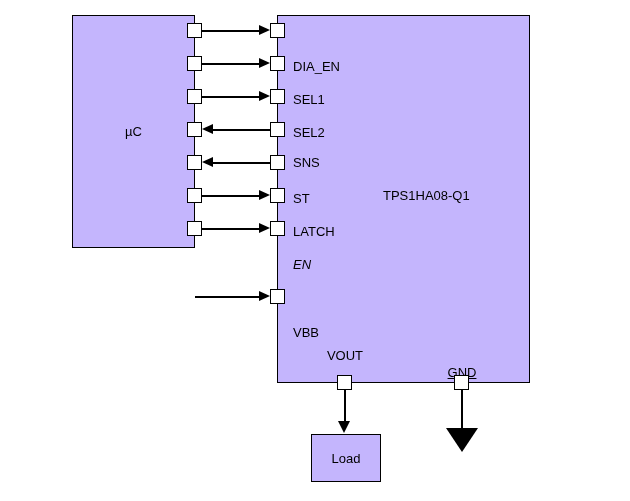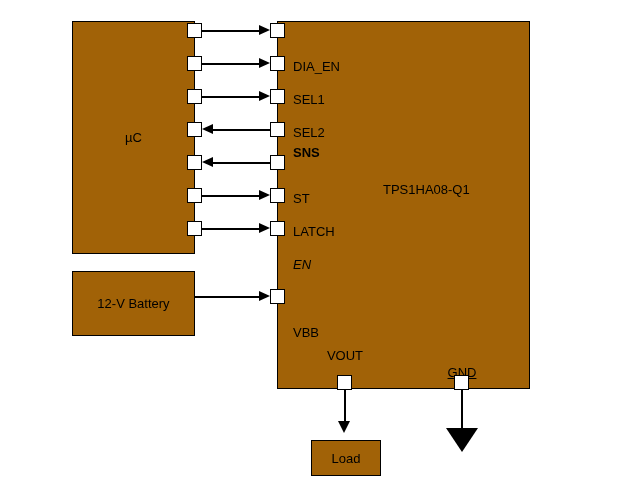--- a/index.html
+++ b/index.html
@@ -10,25 +10,24 @@
     position: relative;
     width: 630px;
     height: 501px;
     background: #ffffff;
     overflow: hidden;
   }
 
   .box {
     position: absolute;
     border: 1.5px solid #000;
-    background: #a16207;
+    background: #c4b5fd;
     display: flex;
     align-items: center;
     justify-content: center;
-    margin-top: 6px;
   }
   .box-label { font-size: 13px; color: #000; white-space: nowrap; }
 
   .pin {
     position: absolute;
     width: 15px;
     height: 15px;
     border: 1.5px solid #000;
     background: #fff;
   }
@@ -88,25 +87,22 @@
 </head>
 <body>
 
 <div class="canvas">
 
   <div class="box" style="left:72px; top:15px; width:123px; height:233px;">
     <span class="box-label">µC</span>
   </div>
 
   <div class="box" style="left:277px; top:15px; width:253px; height:368px; justify-content:flex-start; align-items:flex-start;"></div>
-  <div class="ic-name" style="left:383px; top:181px;">TPS1HA08-Q1</div>
+  <div class="ic-name" style="left:383px; top:187px;">TPS1HA08-Q1</div>
 
-  <div class="box" style="left:72px; top:265px; width:123px; height:65px;">
-    <span class="box-label">12-V Battery</span>
-  </div>
 
   <div class="pin" style="left:187px; top:23px;"></div>
   <div class="hline" style="left:202px; top:30px; width:57px;"></div>
   <div class="arr-r" style="left:259px; top:25px;"></div>
   <div class="pin" style="left:270px; top:23px;"></div>
   <div class="pin-label" style="left:293px; top:22px;">DIA_EN</div>
 
   <div class="pin" style="left:187px; top:56px;"></div>
   <div class="hline" style="left:202px; top:63px; width:57px;"></div>
   <div class="arr-r" style="left:259px; top:58px;"></div>
@@ -116,21 +112,21 @@
   <div class="pin" style="left:187px; top:89px;"></div>
   <div class="hline" style="left:202px; top:96px; width:57px;"></div>
   <div class="arr-r" style="left:259px; top:91px;"></div>
   <div class="pin" style="left:270px; top:89px;"></div>
   <div class="pin-label" style="left:293px; top:88px;">SEL2</div>
 
   <div class="pin" style="left:187px; top:122px;"></div>
   <div class="arr-l" style="left:202px; top:124px;"></div>
   <div class="hline" style="left:213px; top:129px; width:57px;"></div>
   <div class="pin" style="left:270px; top:122px;"></div>
-  <div class="pin-label" style="left:293px; top:108px;font-weight:bold;">SNS</div>
+  <div class="pin-label" style="left:293px; top:118px;">SNS</div>
 
   <div class="pin" style="left:187px; top:155px;"></div>
   <div class="arr-l" style="left:202px; top:157px;"></div>
   <div class="hline" style="left:213px; top:162px; width:57px;"></div>
   <div class="pin" style="left:270px; top:155px;"></div>
   <div class="pin-label" style="left:293px; top:154px;">ST</div>
 
   <div class="pin" style="left:187px; top:188px;"></div>
   <div class="hline" style="left:202px; top:195px; width:57px;"></div>
   <div class="arr-r" style="left:259px; top:190px;"></div>
@@ -149,20 +145,20 @@
   <div class="pin-label" style="left:293px; top:288px;">VBB</div>
 
   <div class="top-label" style="left:317px; top:349px; width:56px;">VOUT</div>
   <div class="top-label" style="left:434px; top:366px; width:56px;text-decoration:underline;">GND</div>
 
   <div class="pin" style="left:337px; top:375px;"></div>
   <div class="pin" style="left:454px; top:375px;"></div>
 
   <div class="vline" style="left:344px; top:390px; height:31px;"></div>
   <div class="arr-d" style="left:338px; top:421px;"></div>
-  <div class="box" style="left:311px; top:434px; width:70px; height:36px;">
+  <div class="box" style="left:311px; top:434px; width:70px; height:48px;">
     <span class="box-label">Load</span>
   </div>
 
   <div class="vline" style="left:461px; top:390px; height:38px;"></div>
   <div class="gnd-tri" style="left:446px; top:428px;"></div>
 
 </div>
 
 </body></html>

